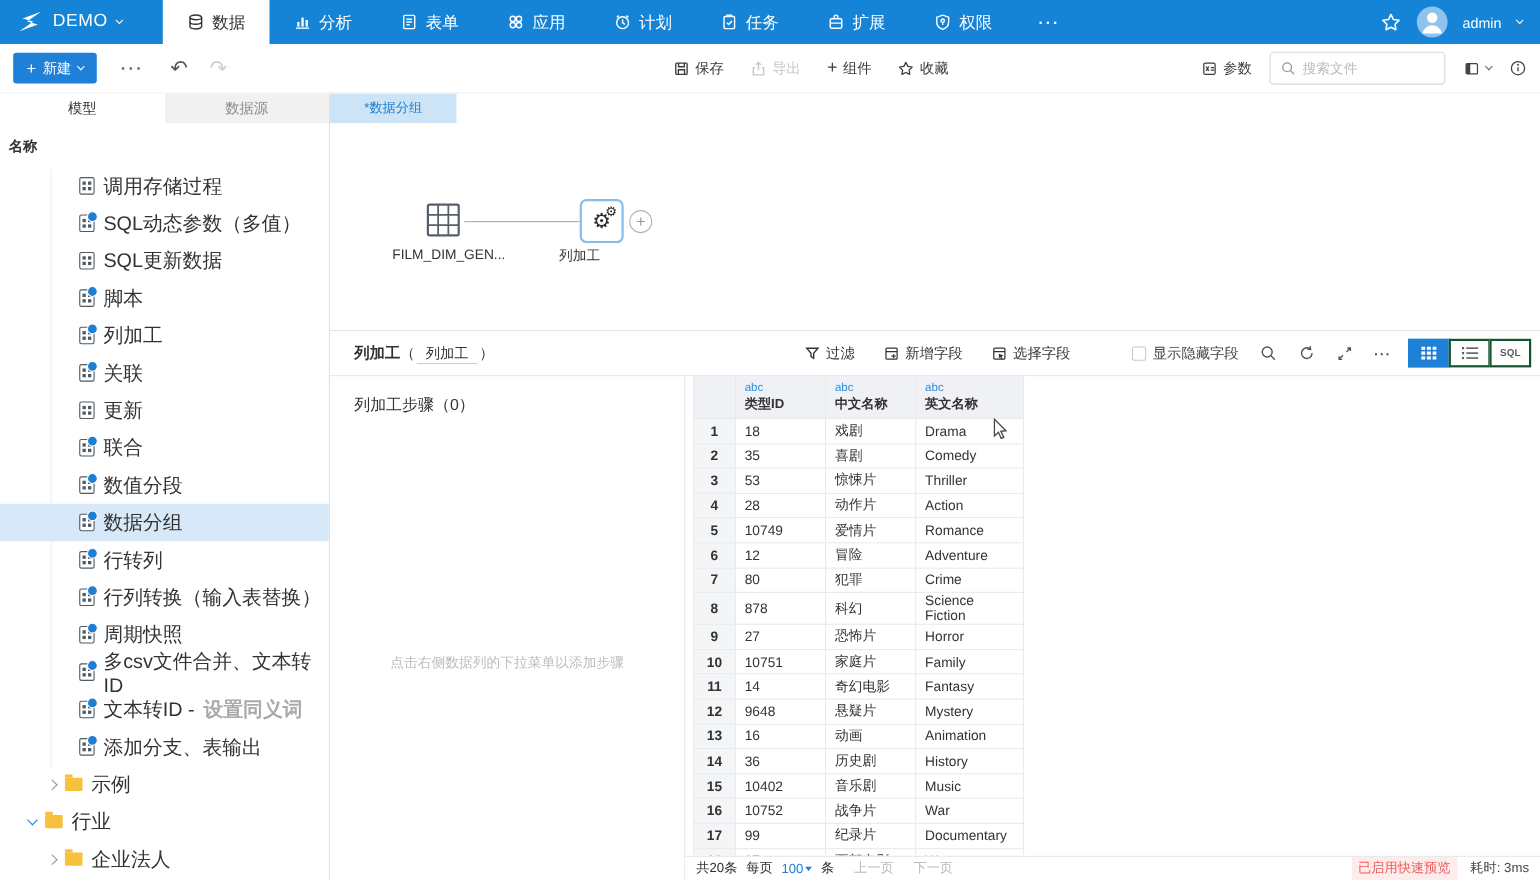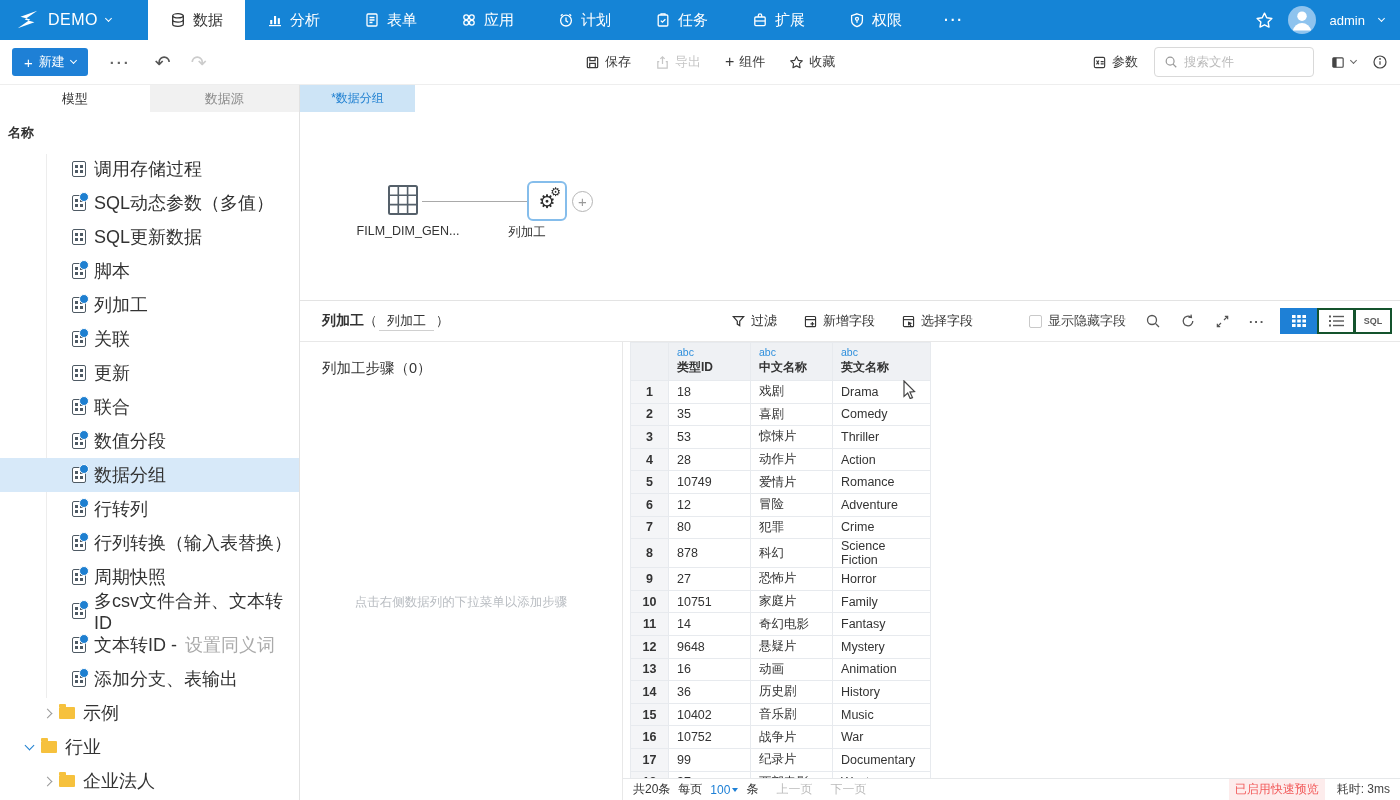--- a/index.html
+++ b/index.html
@@ -24,21 +24,21 @@
   .cv.right { transform:rotate(-45deg); }
   .cv.sm { width:5px; height:5px; }
 
   
   .toolbar { height:45px; display:flex; align-items:center; padding:0 12px; position:relative; border-bottom:1px solid #eee; background:#fff; }
   .btn-new { background:#1e80d6; color:#fff; border:none; border-radius:3px; height:28px; padding:0 12px;
     display:flex; align-items:center; gap:6px; font-size:13px; cursor:pointer; }
   .tb-dots { color:#666; font-weight:bold; font-size:15px; letter-spacing:2px; margin-left:22px; cursor:pointer; }
   .undo { font-size:19px; color:#555; margin-left:24px; cursor:pointer; line-height:1; }
   .redo { font-size:19px; color:#ccc; margin-left:20px; line-height:1; }
-  .tb-center { position:absolute; left:585px; display:flex; align-items:center; gap:24px; }
+  .tb-center { position:absolute; left:612px; display:flex; align-items:center; gap:24px; }
   .tb-item { display:flex; align-items:center; gap:5px; font-size:13px; color:#3a3a3a; cursor:pointer; }
   .tb-item.disabled { color:#c6c6c6; }
   .tb-right { margin-left:auto; display:flex; align-items:center; gap:16px; }
   .search-box { width:160px; height:30px; border:1px solid #d9d9d9; border-radius:4px; display:flex; align-items:center; gap:6px; padding:0 9px; color:#999; }
   .search-box input { border:none; outline:none; width:110px; font-size:12.5px; color:#333;
     font-family:"Liberation Sans","DejaVu Sans",sans-serif; }
   .search-box input::placeholder { color:#bbb; }
 
   
   .workspace { display:flex; height:715px; }
@@ -56,21 +56,21 @@
   .tree-row.folder.depth2 { padding-left:26px; }
   .tree-row .chev { color:#999; }
   .tree-row .chev.expanded { color:#1e7fd0; }
   .icon-model { width:14px; height:16px; border:1.5px solid #4e5a64; border-radius:2px; position:relative; flex:none; background:#fff; }
   .icon-model::before { content:""; position:absolute; left:2px; top:3px; width:3px; height:3px; background:#4e5a64;
     box-shadow:5px 0 #4e5a64, 0 5px #4e5a64, 5px 5px #4e5a64; }
   .icon-model.badged::after { content:""; position:absolute; right:-4px; top:-4px; width:8px; height:8px; border-radius:50%;
     background:#1e7fd0; border:1.5px solid #fff; box-shadow:inset 0 0 0 1.5px #fff0; }
   .icon-folder { width:16px; height:12px; background:#f6c13d; border-radius:1px; position:relative; flex:none; }
   .icon-folder::before { content:""; position:absolute; top:-3px; left:0; width:7px; height:3px; background:#f6c13d; border-radius:1px 1px 0 0; }
-  .tree-suffix { color:#aaa; }
+  .tree-suffix { color:#aaa;font-weight:bold; }
 
   
   .main { flex:1; display:flex; flex-direction:column; position:relative; }
   .tabstrip { height:27px; display:flex; background:#fff; }
   .canvas-tab { width:115px; background:#cde4f6; color:#1e7fd0; font-size:12px; display:flex; align-items:center; justify-content:center; cursor:pointer; }
   .canvas { height:188px; position:relative; background:#fff; }
   .node-table-icon { position:absolute; left:86px; top:71px; cursor:pointer; }
   .node-label { position:absolute; font-size:12.5px; color:#333; text-align:center; width:160px; }
   .connector { position:absolute; left:122px; top:89px; width:105px; height:1px; background:#a9a9a9; }
   .node-gear { position:absolute; left:227px; top:69px; width:40px; height:40px; border:2px solid #85bdeb; border-radius:6px;

